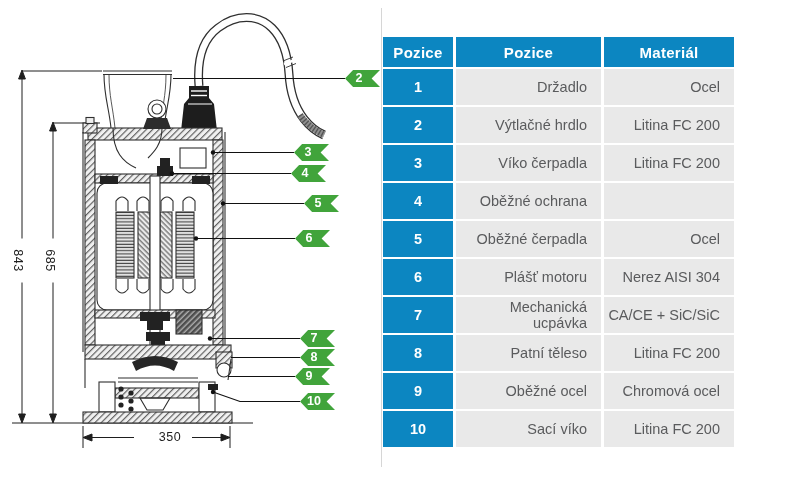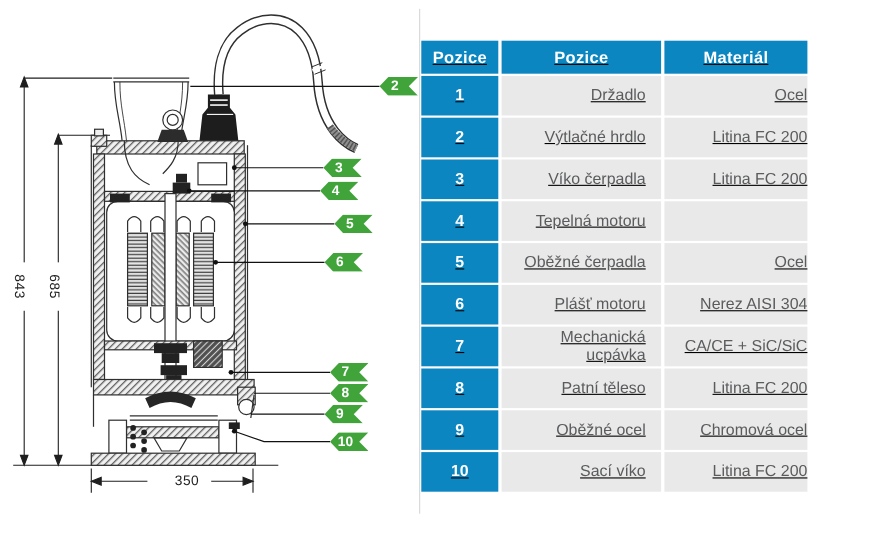--- a/index.html
+++ b/index.html
@@ -34,29 +34,29 @@
   .c6{left:295px;top:230px}
   .c7{left:300px;top:330px}
   .c8{left:300px;top:349px}
   .c9{left:295px;top:368px}
   .c10{left:300px;top:393px}
 
   .divider{position:absolute;left:381px;top:8px;width:1px;height:459px;background:#d6d6d6;}
 
   
   .table-panel{position:absolute;left:380px;top:35px;}
-  table{border-collapse:separate;border-spacing:3px 2.5px;text-decoration:underline;}
+  table{border-collapse:separate;border-spacing:3px 2.5px;}
   th{background:var(--blue);color:#fff;font-weight:bold;font-size:15px;height:30px;
      text-align:center;letter-spacing:.3px;}
   td{height:36px;font-size:14.5px;}
   td.pos{background:var(--blue);color:#fff;font-weight:bold;text-align:center;width:70px;}
   td.desc{background:var(--cell-bg);color:var(--cell-text);text-align:right;
           width:145px;padding-right:14px;}
   td.mat{background:var(--cell-bg);color:var(--cell-text);text-align:right;
-         width:130px;}
+         width:130px;padding-right:14px;}
 </style>
 </head>
 <body>
 
 <div class="stage">
 
   <div class="drawing-panel">
     <svg width="381" height="493" viewBox="0 0 381 493">
       <defs>
         <pattern id="hat" width="4.5" height="4.5" patternUnits="userSpaceOnUse" patternTransform="rotate(45)">
@@ -275,21 +275,21 @@
             <td class="desc">Výtlačné hrdlo</td>
             <td class="mat">Litina FC 200</td>
           </tr>
           <tr>
             <td class="pos">3</td>
             <td class="desc">Víko čerpadla</td>
             <td class="mat">Litina FC 200</td>
           </tr>
           <tr>
             <td class="pos">4</td>
-            <td class="desc">Tepelná motoru</td>
+            <td class="desc">Oběžné ochrana</td>
             <td class="mat"></td>
           </tr>
           <tr>
             <td class="pos">5</td>
             <td class="desc">Oběžné čerpadla</td>
             <td class="mat">Ocel</td>
           </tr>
           <tr>
             <td class="pos">6</td>
             <td class="desc">Plášť motoru</td>

